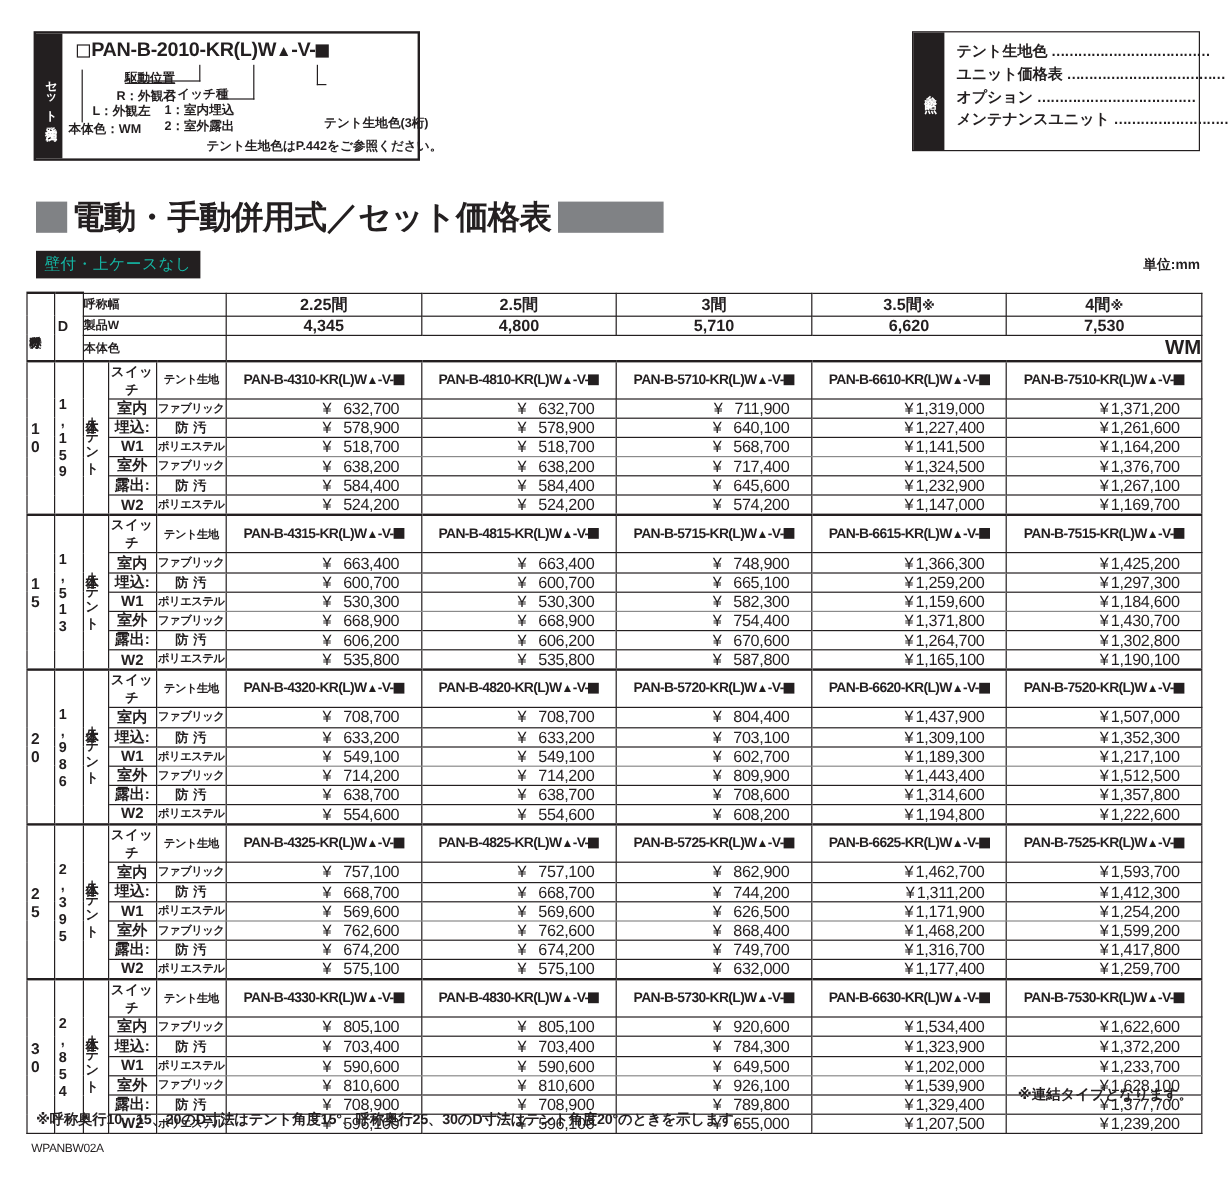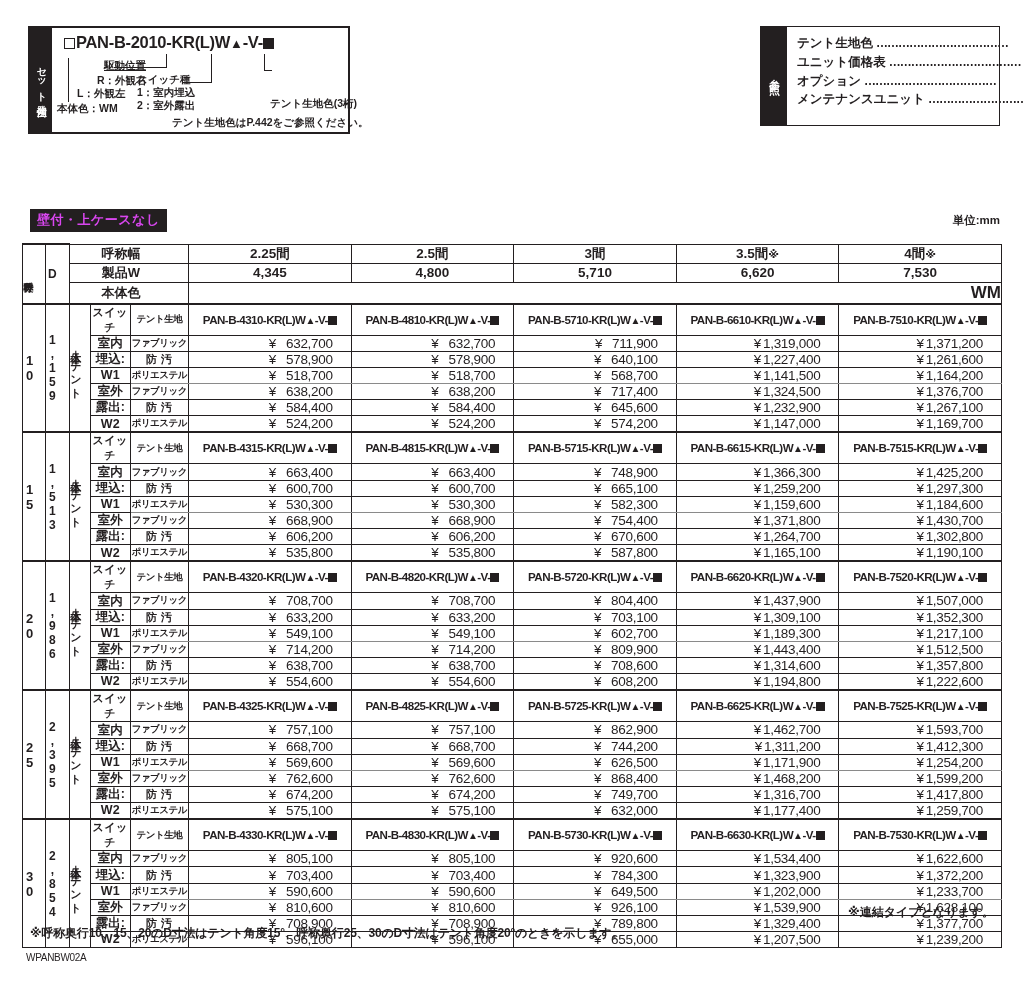--- a/index.html
+++ b/index.html
@@ -60,39 +60,39 @@
   .ref-dots { flex: 1; overflow: hidden; white-space: nowrap; letter-spacing: -1px; margin: 0 3px; color:#231f20; font-size: 12px; }
 
   
   .sec { position: absolute; left: 30px; top: 163px; display: flex; align-items: center; }
   .sec-sq { width: 26px; height: 26px; background: #808285; margin-right: 4px; }
   .sec-title { font-size: 27px; font-weight: bold; letter-spacing: -0.5px; color: #231f20; white-space: nowrap; }
   .sec-bar { width: 88px; height: 26px; background: #808285; margin-left: 6px; }
 
   .subtag {
     position: absolute; left: 30px; top: 209px;
-    background: #231f20; color: #d946ef;
-    font-size: 13px; font-weight: bold;
+    background: #231f20; color: #14b8a6;
+    font-size: 13px; font-weight: normal;
     padding: 2px 7px 3px 7px; letter-spacing: 0.5px;
   }
   .unit { position: absolute; right: 24px; top: 213px; font-size: 11.5px; font-weight: bold; }
 
   
   .tbl { position: absolute; left: 22px; top: 243px; width: 980px; border-collapse: collapse; table-layout: fixed; }
   .tbl td { border: 1px solid #231f20; padding: 0; font-size: 11px; text-align: center; vertical-align: middle; background: #fff; }
   .vtxt { writing-mode: vertical-rl; text-orientation: upright; font-weight: bold; letter-spacing: 0px; line-height: 1; }
 
   .c-depth { width: 20px; }
   .c-d     { width: 20px; }
   .c-body  { width: 18px; }
   .c-sw    { width: 34px; }
   .c-fab   { width: 50px; }
   .c-price { width: 139px; }
 
-  td.hdr-lbl { font-size: 13px; font-weight: bold; text-align: center; padding-right: 16px; }
+  td.hdr-lbl { font-size: 10px; font-weight: bold; text-align: left; padding-right: 16px; }
   td.hdr-val { font-size: 13.5px; font-weight: bold; }
   td.hdr-val .mk { font-size: 11px; }
   td.wm { font-size: 17px; font-weight: bold; text-align: right; padding-left: 72px; }
   tr.h-row td { height: 16px; }
 
   td.code { font-size: 11.6px; font-weight: bold; letter-spacing: -0.55px; white-space: nowrap; padding: 1px 0 2px; }
   td.code .sq-fill { width: 9px; height: 9px; vertical-align: -1px; }
   td.code .tri { font-size: 10px; }
 
   td.sw { font-size: 12.5px; font-weight: bold; line-height: 1.02; }
@@ -166,20 +166,25 @@
 
       </div>
       <div class="ref-row">
         <span class="ref-name">メンテナンスユニット</span>
         <span class="ref-dots">………………………</span>
 
       </div>
     </div>
   </div>
 
+  <div class="sec">
+    <div class="sec-sq"></div>
+    <div class="sec-title">電動・手動併用式／セット価格表</div>
+    <div class="sec-bar"></div>
+  </div>
   <div class="subtag">壁付・上ケースなし</div>
   <div class="unit">単位:mm</div>
 
   <table class="tbl">
     <colgroup>
       <col class="c-depth">
         <col class="c-d">
         <col class="c-body">
         <col class="c-sw">
         <col class="c-fab">

